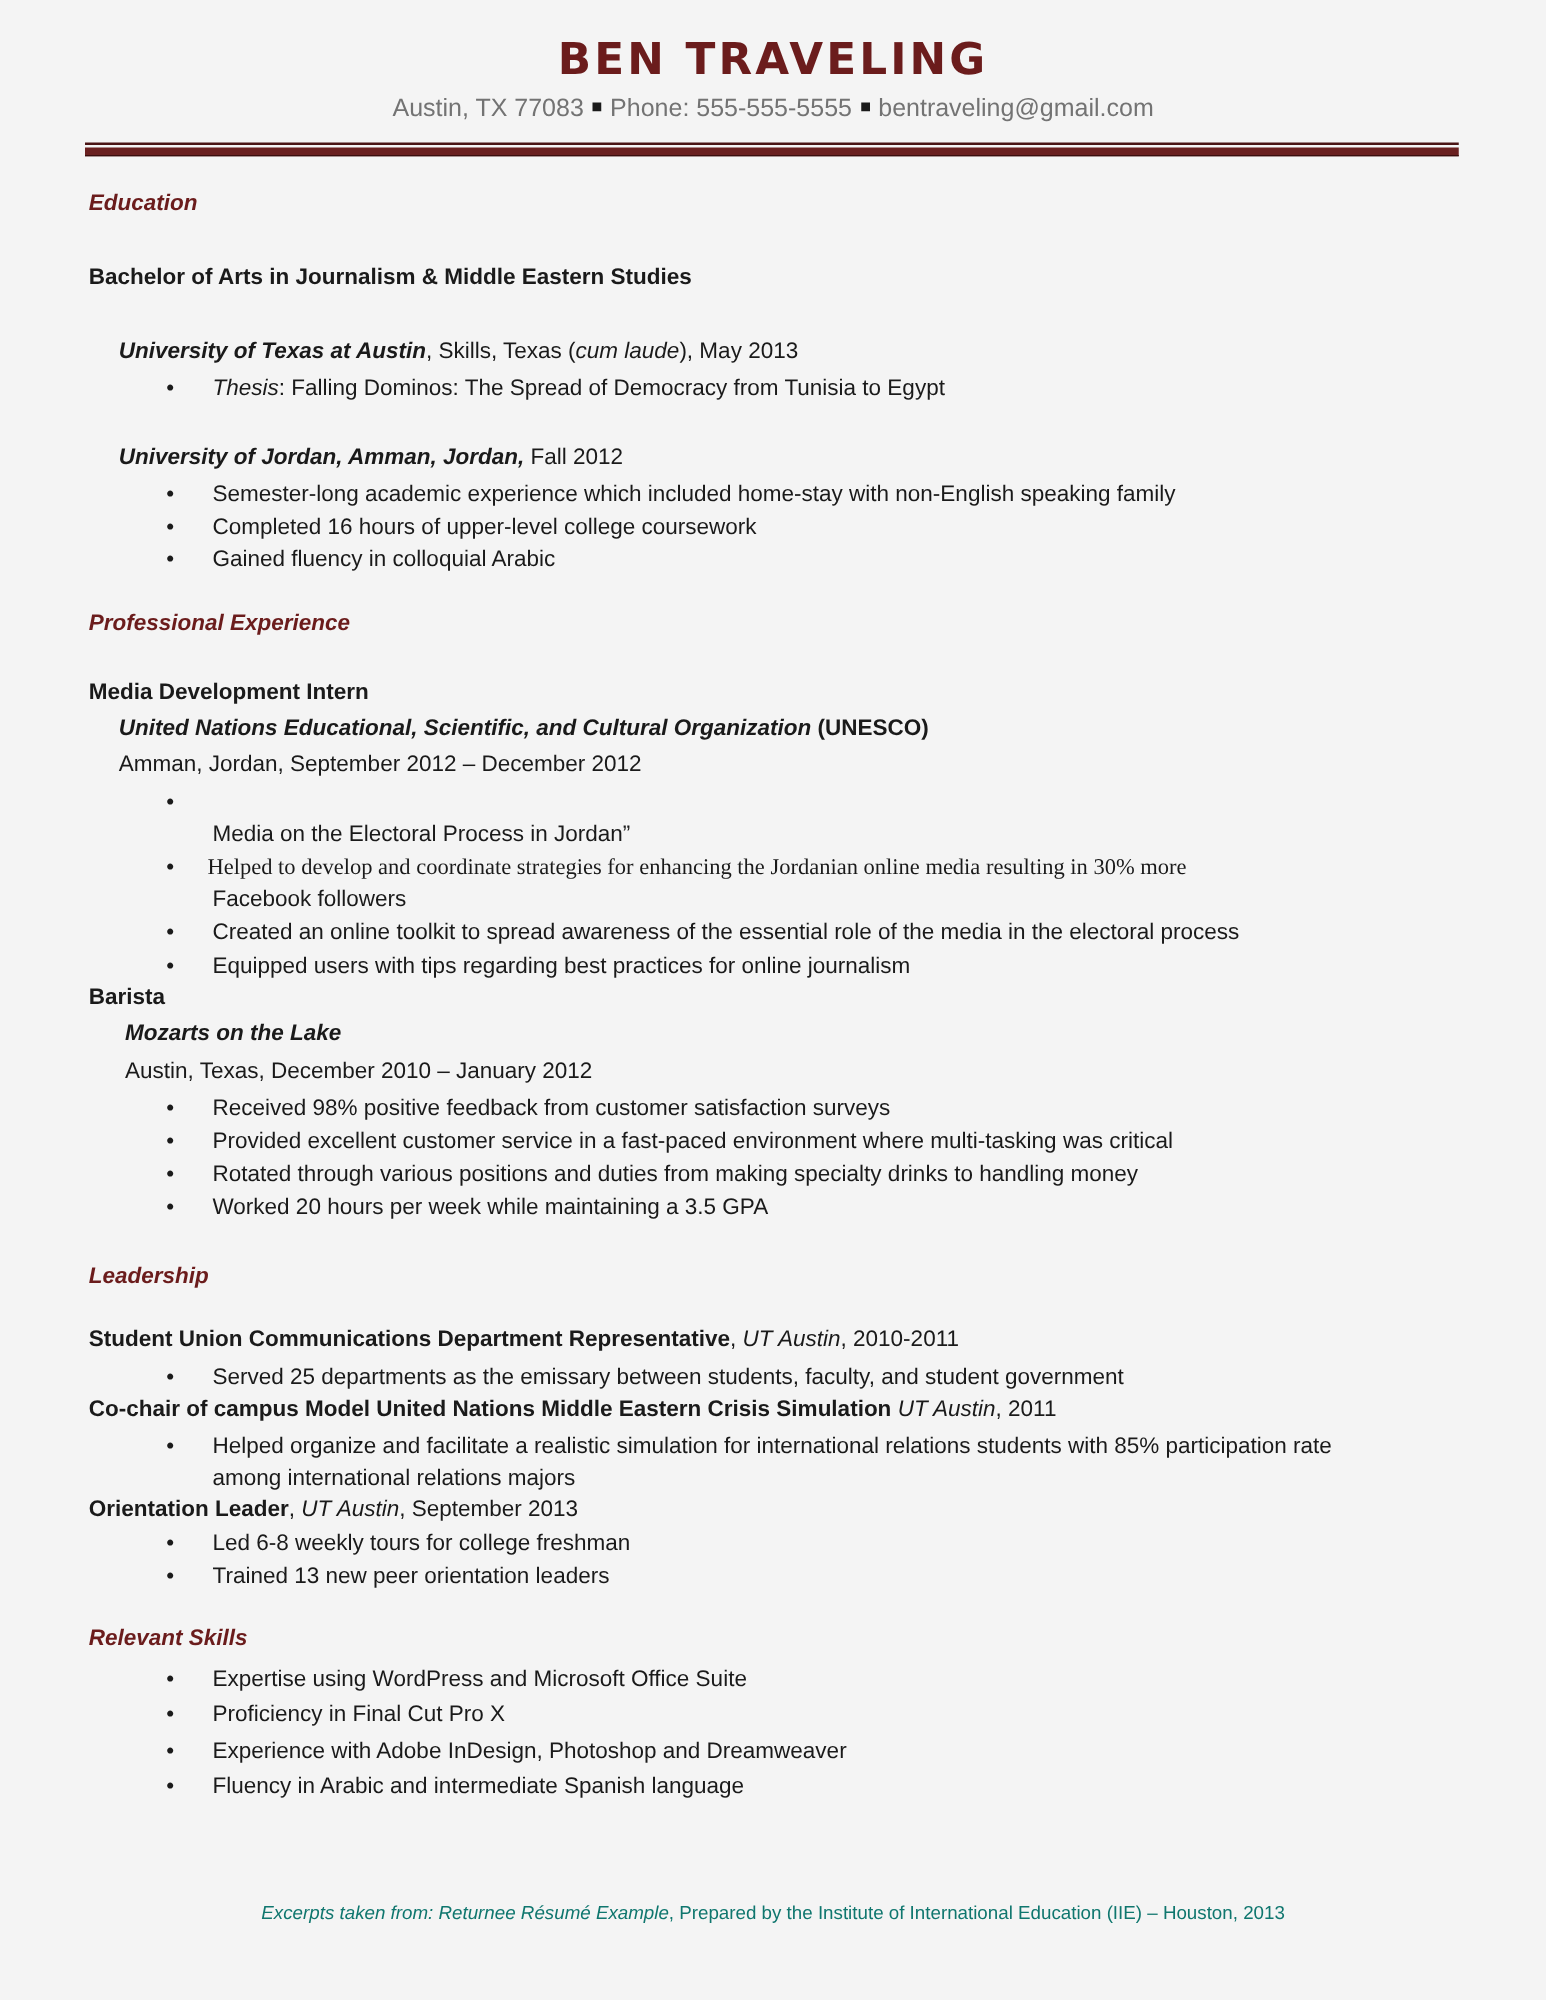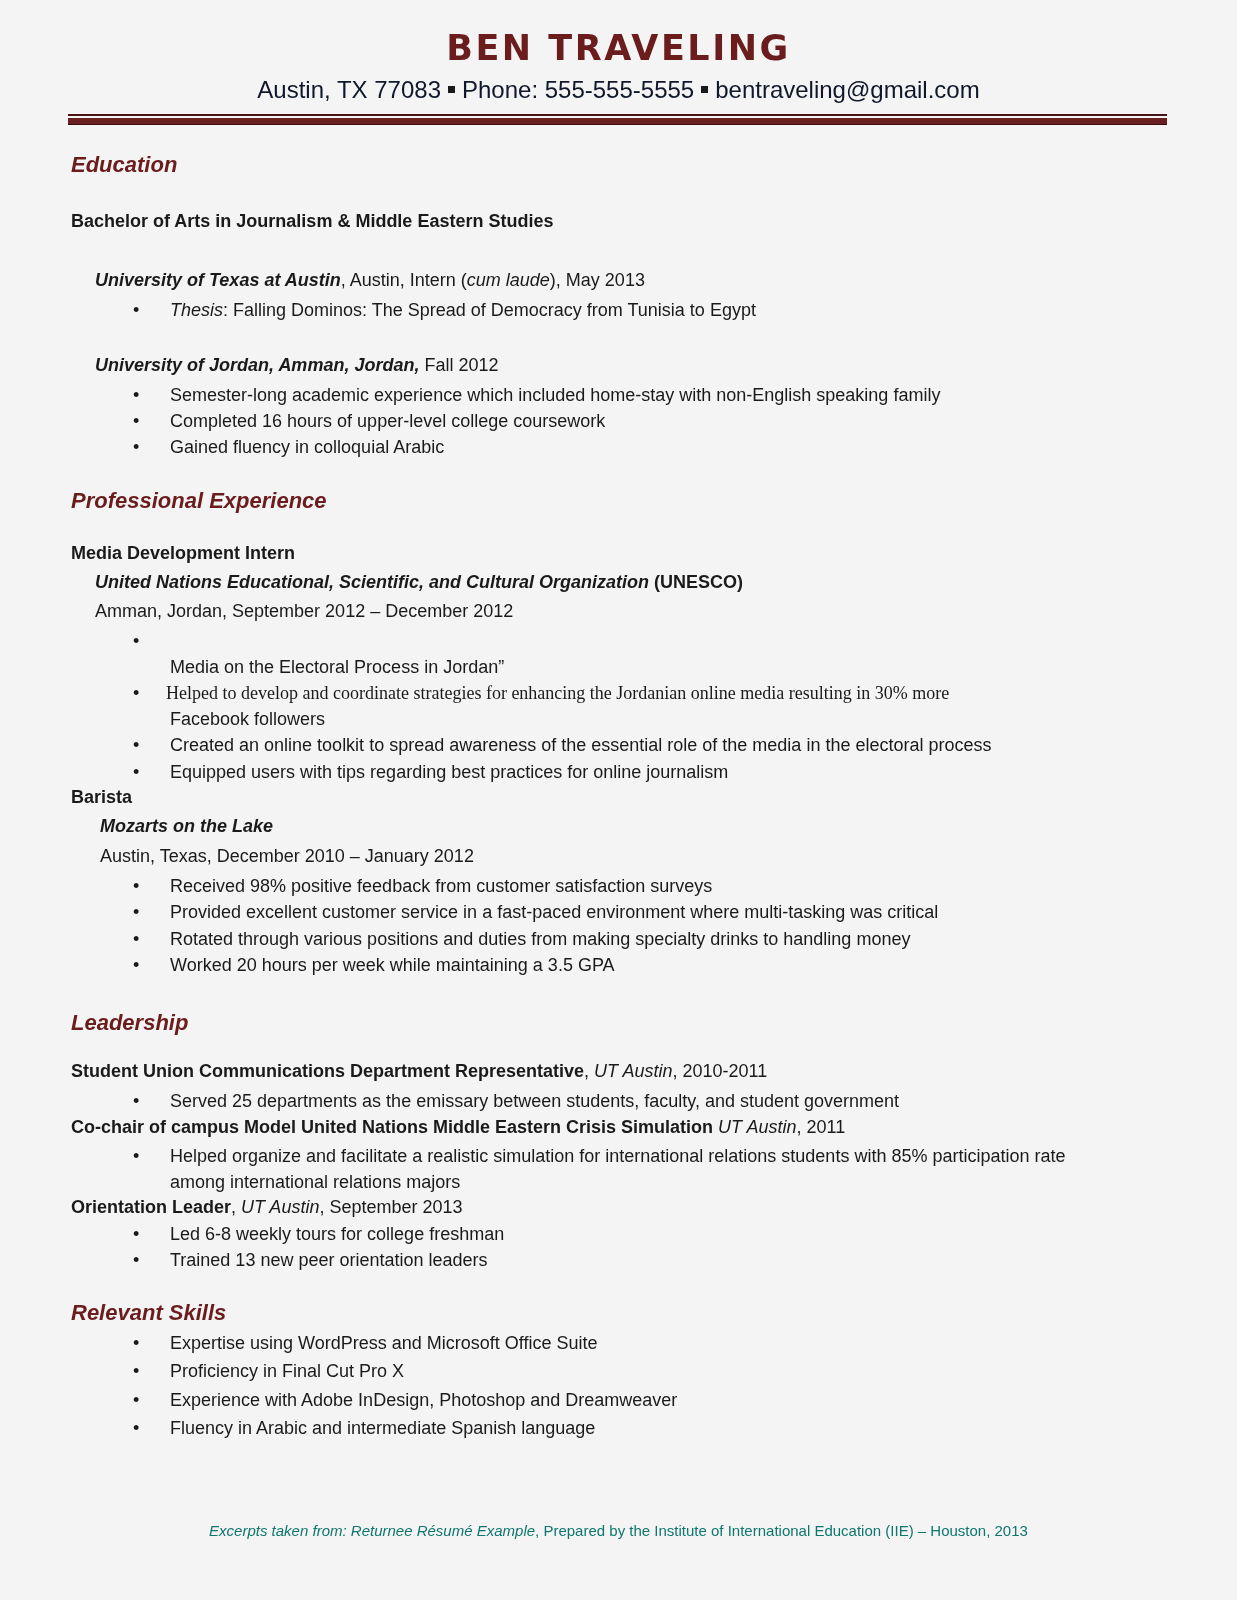--- a/index.html
+++ b/index.html
@@ -16,34 +16,34 @@
   
   .name {
     position: absolute; top: 28px; left: 0; width: 1237px;
     text-align: center;
     font-family: "DejaVu Sans", sans-serif;
     font-weight: bold; font-size: 35px; letter-spacing: 2.5px;
     color: #6b1c1c;
   }
   .contact {
     position: absolute; top: 76px; left: 0; width: 1237px;
-    text-align: center; font-size: 24px; color: #0f172a;
+    text-align: center; font-size: 20px; color: #737373;
   }
   .contact .sep { display: inline-block; width: 7px; height: 7px; background: #1a1a1a; margin: 0 7px 4px 7px; vertical-align: middle; }
   .rule-thin {
     position: absolute; left: 68px; width: 1099px; top: 114px; height: 2px; background: #4a1414;
   }
   .rule-thick {
     position: absolute; left: 68px; width: 1099px; top: 118px; height: 6px; background: #6a2020;
     border-bottom: 1px solid #3a0e0e;
   }
 
   .abs { position: absolute; white-space: nowrap; }
   .section-head {
-    font-style: italic; font-weight: bold; font-size: 22px; color: #6b1c1c;
+    font-style: italic; font-weight: bold; font-size: 18px; color: #6b1c1c;
   }
   .t { font-size: 18px; color: #1a1a1a; }
   .b { font-weight: bold; }
   .i { font-style: italic; }
   .bi { font-weight: bold; font-style: italic; }
   .bullet-dot { position: absolute; font-size: 18px; }
   .bullet-text { position: absolute; font-size: 18px; white-space: nowrap; color: #1a1a1a; }
 
   .footer {
     position: absolute; top: 1522px; left: 0; width: 1237px; text-align: center;
@@ -59,21 +59,21 @@
   <div class="contact">
     <span>Austin, TX 77083</span><span class="sep"></span><span>Phone: 555-555-5555</span><span class="sep"></span><span>bentraveling@gmail.com</span>
   </div>
   <div class="rule-thin"></div>
   <div class="rule-thick"></div>
 
   <div class="abs section-head" style="left:71px; top:152px;">Education</div>
   <div class="abs t b" style="left:71px; top:211px;">Bachelor of Arts in Journalism &amp; Middle Eastern Studies</div>
 
   <div class="abs t" style="left:95px; top:270px;">
-    <span class="bi">University of Texas at Austin</span><span>, Austin, Intern (</span><span class="i">cum laude</span><span>), May 2013</span>
+    <span class="bi">University of Texas at Austin</span><span>, Skills, Texas (</span><span class="i">cum laude</span><span>), May 2013</span>
   </div>
   <span class="bullet-dot" style="left:133px; top:300px;">•</span>
   <div class="bullet-text" style="left:170px; top:300px;">
     <span class="i">Thesis</span><span>: Falling Dominos: The Spread of Democracy from Tunisia to Egypt</span>
   </div>
 
   <div class="abs t" style="left:95px; top:355px;">
     <span class="bi">University of Jordan, Amman, Jordan,</span><span> Fall 2012</span>
   </div>
   <span class="bullet-dot" style="left:133px; top:385px;">•</span>

